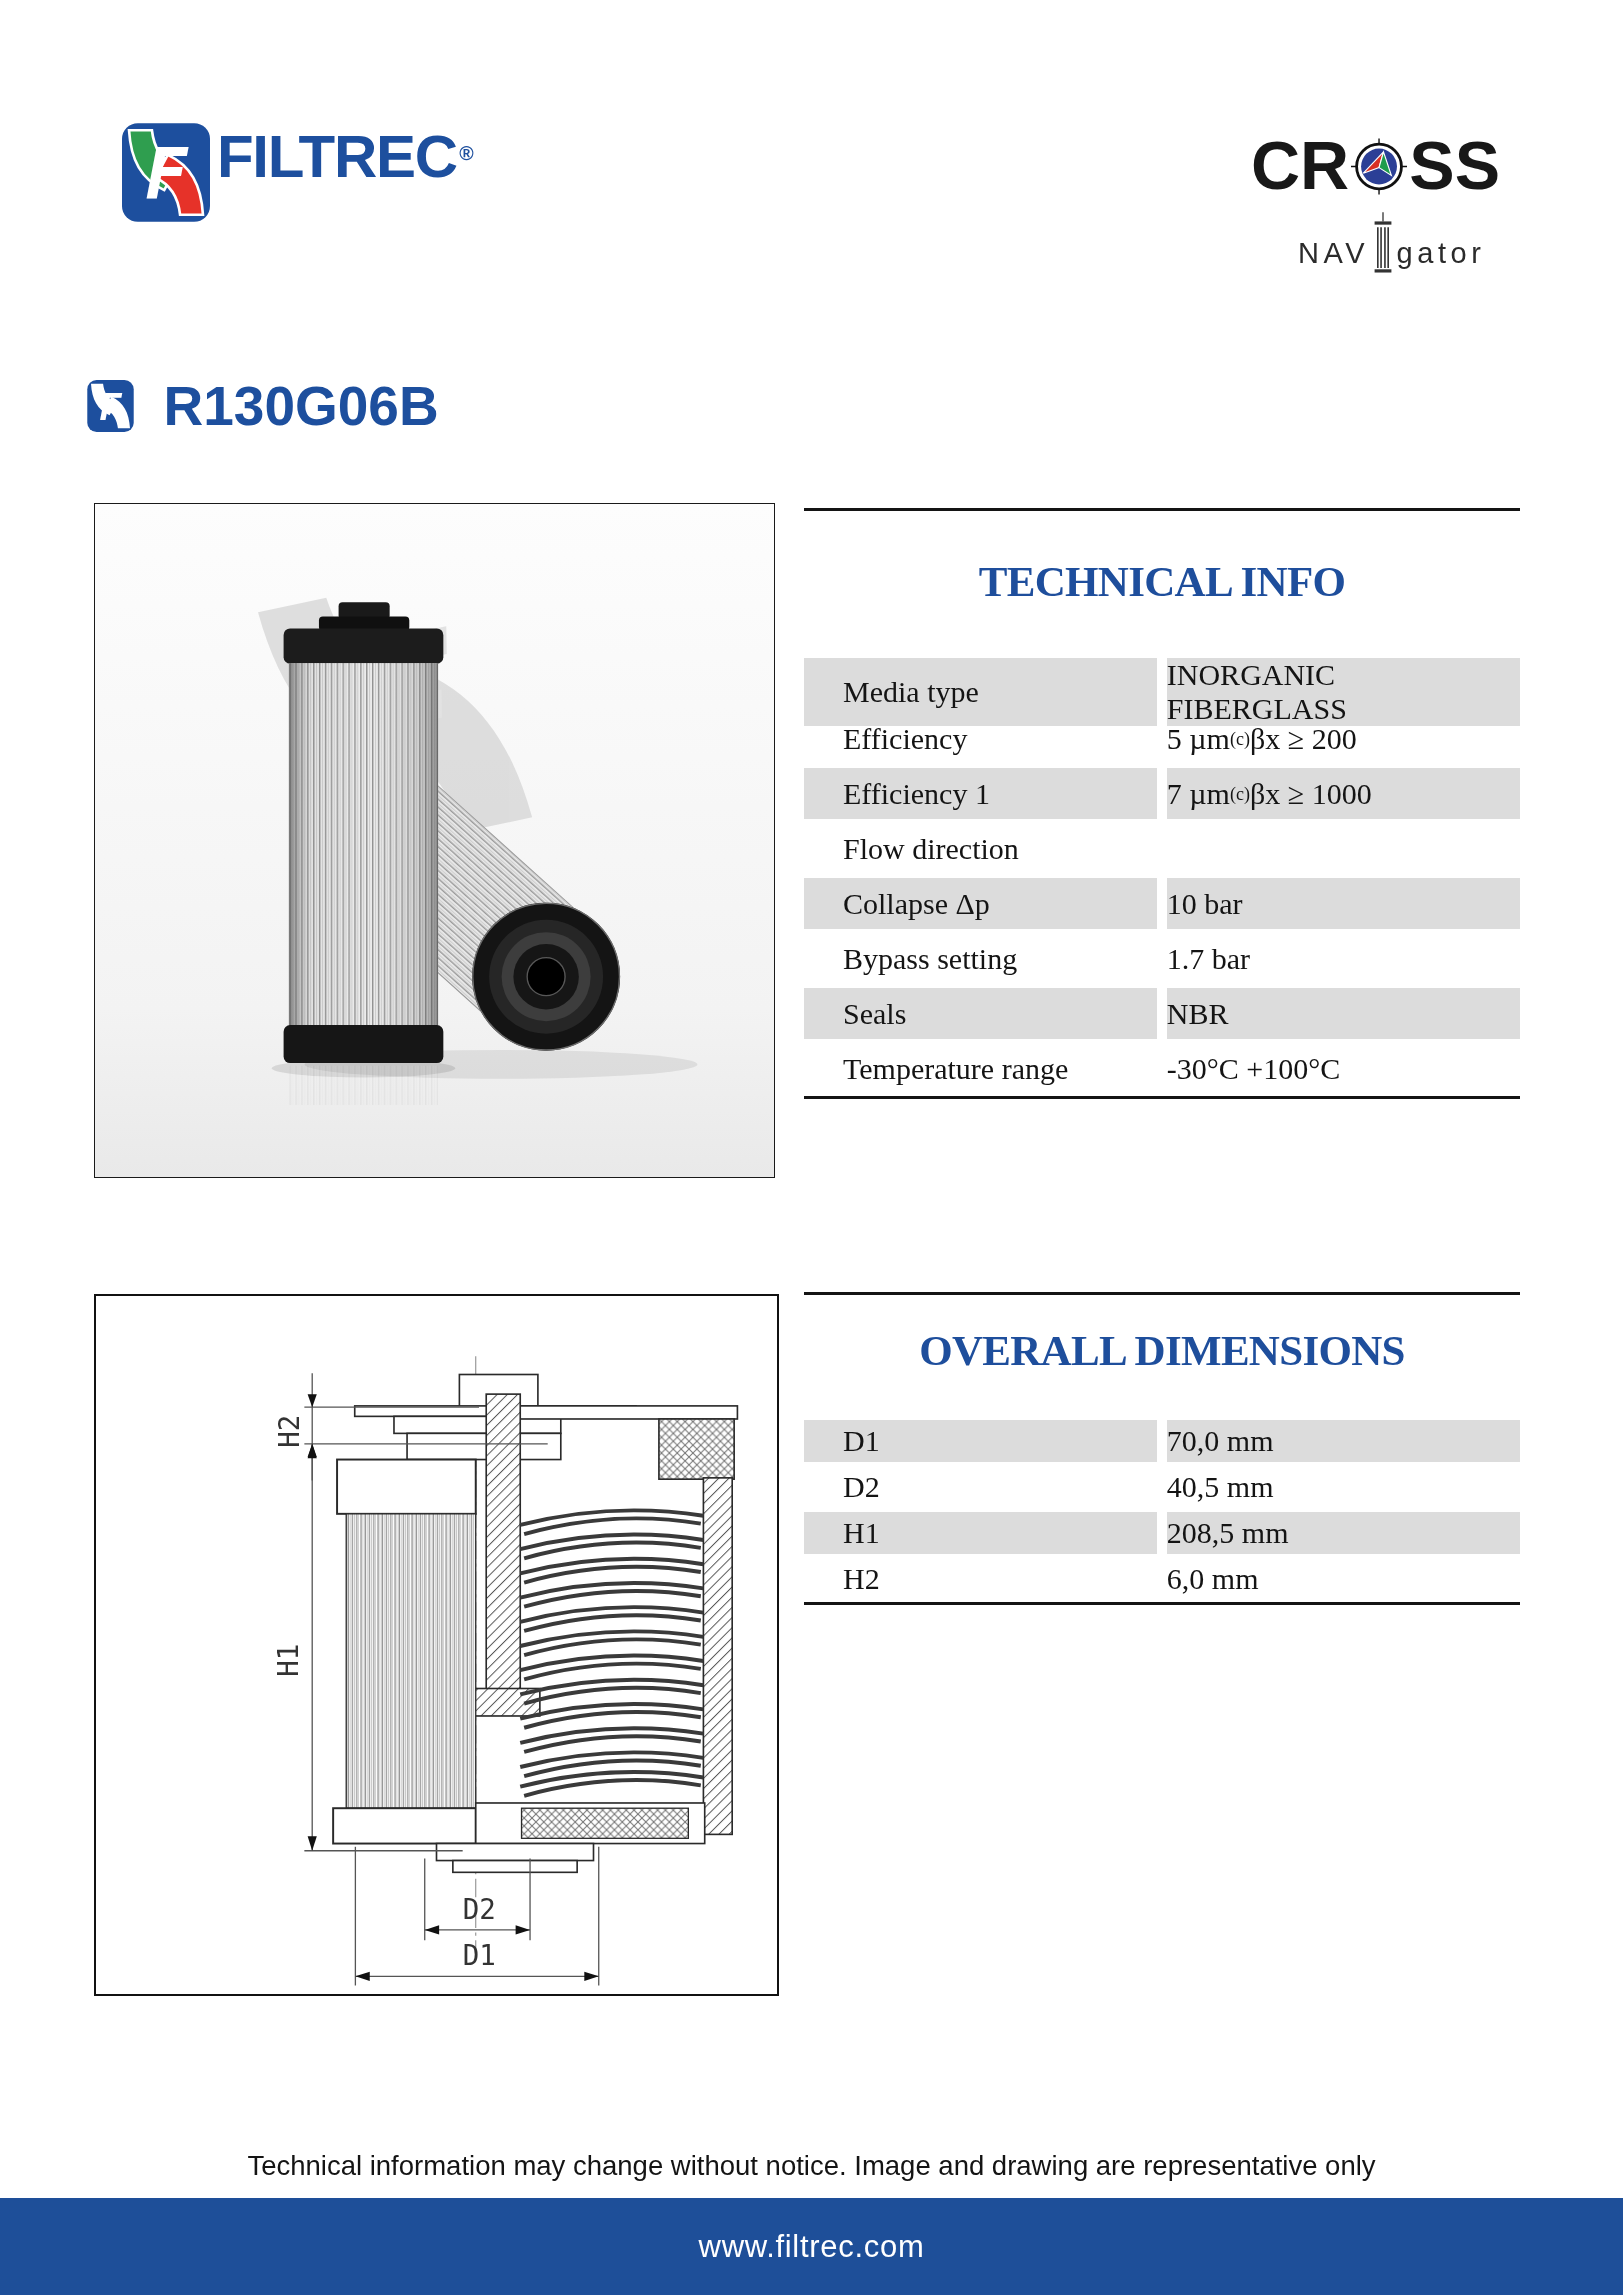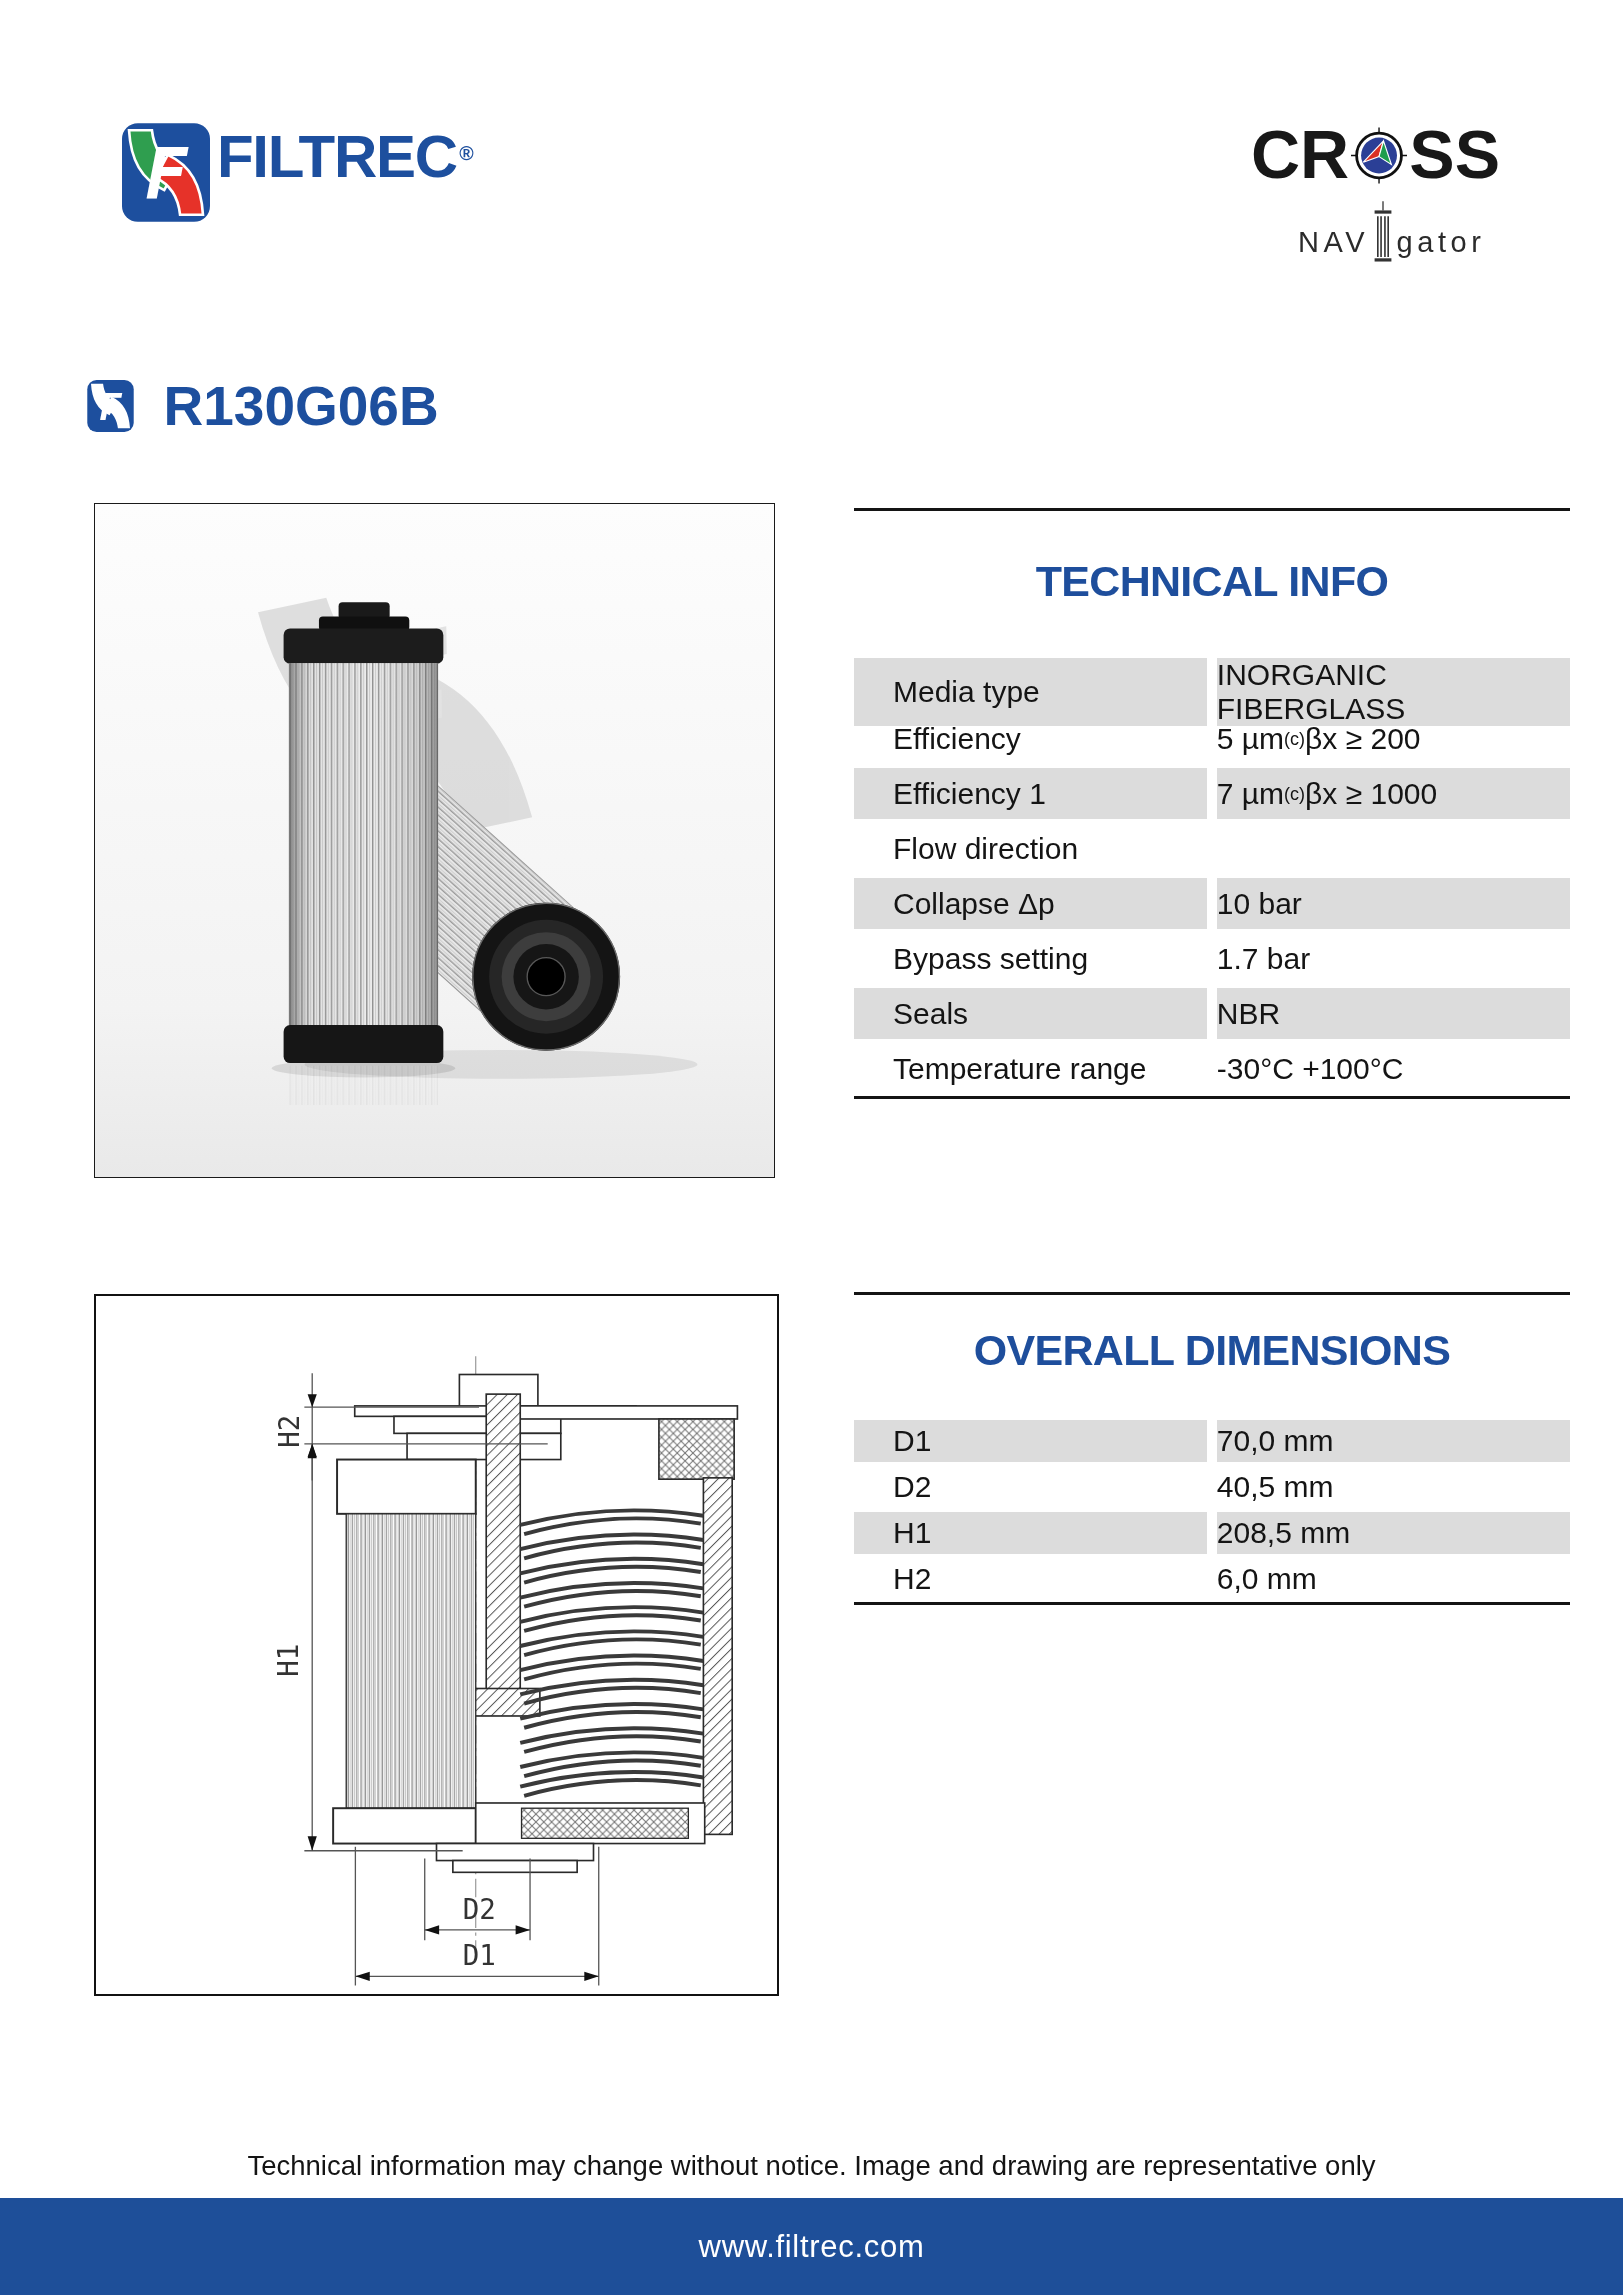--- a/index.html
+++ b/index.html
@@ -4,36 +4,36 @@
 <style>
   html,body{margin:0;padding:0;background:#ffffff;}
   body{width:1623px;height:2295px;position:relative;font-family:"Liberation Sans",sans-serif;color:#111;}
   .abs{position:absolute;}
 
   
   .filtrec-logo{left:122px;top:123px;display:flex;align-items:flex-start;}
   .filtrec-word{font-size:60px;font-weight:bold;color:#1d4f9e;letter-spacing:-1.3px;line-height:68px;margin-left:7px;}
   .filtrec-reg{font-size:19.6px;font-weight:bold;color:#1d4f9e;vertical-align:top;position:relative;top:-3.9px;left:2.6px;}
 
-  .cross-logo{left:1251px;top:120px;width:249px;}
+  .cross-logo{left:1251px;top:131px;width:249px;}
   .cross-line1{display:flex;align-items:center;font-size:68px;font-weight:bold;color:#181818;letter-spacing:0px;line-height:68px;}
   .cross-line1 .compass{margin:0 2px;position:relative;top:1.3px;}
   .cross-line2{display:flex;align-items:flex-end;font-size:29px;font-weight:400;color:#2b2b2b;letter-spacing:4.6px;margin-top:1.3px;padding-left:47px;line-height:29px;}
   .cross-line2 .column{margin:0 2.6px;position:relative;top:11.8px;}
 
   
   .title-row{left:85px;top:374px;display:flex;align-items:center;}
   .title-text{font-size:55px;font-weight:bold;color:#1d4f9e;margin-left:27.5px;letter-spacing:0px;text-align:right;}
 
   
   .photo-box{left:94px;top:503px;width:679px;height:673px;border:1.3px solid #1a1a1a;background:#fff;}
   .drawing-box{left:94px;top:1294px;width:681px;height:698px;border:2px solid #111;background:#fff;}
 
   
-  .section{left:854px;width:716px;}
+  .section{left:804px;width:716px;font-family:Liberation Serif, serif;}
   .tech-section{top:508px;}
   .dims-section{top:1292px;}
   .rule-top{height:3.3px;background:#141414;}
   .rule-bottom{height:2.6px;background:#141414;}
   .section-heading{text-align:center;font-size:43px;font-weight:bold;color:#1e4e9c;letter-spacing:-0.7px;}
   .tech-section .section-heading{margin-top:46px;}
   .dims-section .section-heading{margin-top:31px;}
   .tech-section .tbl{margin-top:50px;}
   .dims-section .tbl{margin-top:43px;}
 

